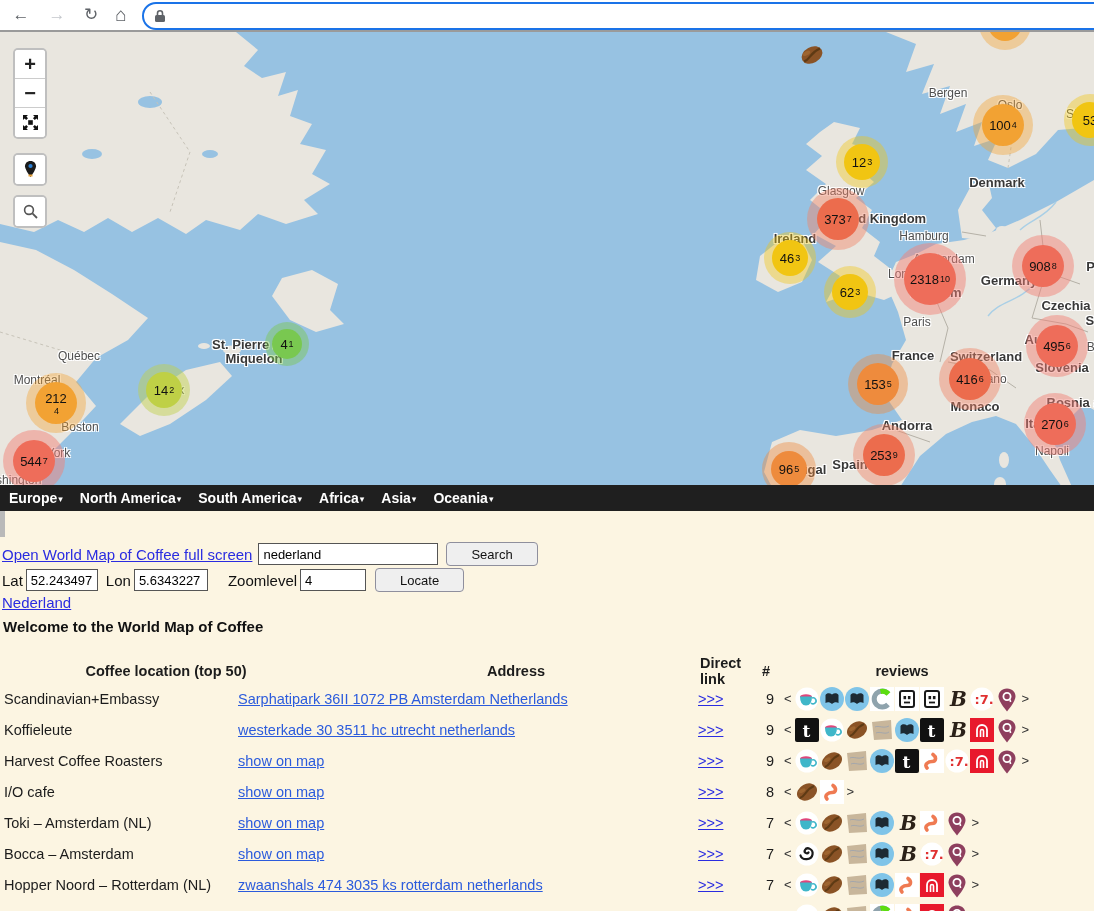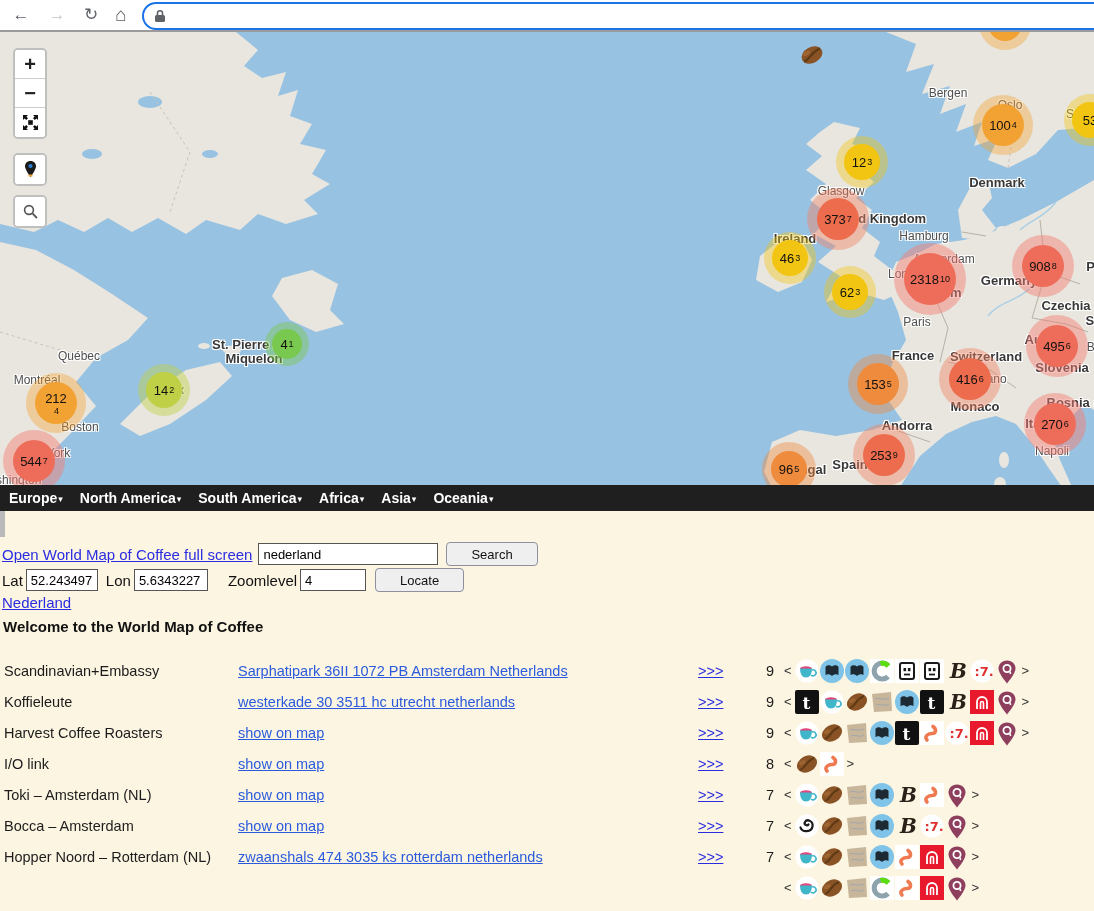--- a/index.html
+++ b/index.html
@@ -329,20 +329,27 @@
     <button style="margin-left:9px">Locate</button>
   </div>
   <div class="row3">
     <a class="blue">Nederland</a>
   </div>
 </div>
 
 <div class="welcome">Welcome to the World Map of Coffee</div>
 
 <div class="ctable">
+  <div class="thead">
+    <div class="h1">Coffee location (top 50)</div>
+    <div class="h2">Address</div>
+    <div class="h3">Direct link</div>
+    <div class="h4">#</div>
+    <div class="h5">reviews</div>
+  </div>
   <div id="tableBody">
       <div class="trow">
         <div class="c1">Scandinavian+Embassy</div>
         <div><a class="addr">Sarphatipark 36II 1072 PB Amsterdam Netherlands</a></div>
         <div class="c3"><a class="blue">&gt;&gt;&gt;</a></div>
         <div class="c4">9</div>
         <div class="icons">
           <span class="ang">&lt;</span>
           <span class="ric">
             <svg width="24" height="24" viewBox="0 0 24 24">
@@ -545,21 +552,21 @@
             <svg width="24" height="26" viewBox="0 0 24 26">
               <path d="M12,1.5 C6.5,1.5 3.5,5.5 3.5,9.5 C3.5,14.5 12,24.5 12,24.5 C12,24.5 20.5,14.5 20.5,9.5 C20.5,5.5 17.5,1.5 12,1.5 Z" fill="#8e3f5e"></path>
               <circle cx="12" cy="9.5" r="3.6" fill="none" stroke="#fff" stroke-width="1.8"></circle>
               <line x1="15" y1="12.5" x2="15.6" y2="15" stroke="#fff" stroke-width="1.6"></line>
             </svg>
           </span>
           <span class="ang">&gt;</span>
         </div>
       </div>
       <div class="trow">
-        <div class="c1">I/O link</div>
+        <div class="c1">I/O cafe</div>
         <div><a class="addr">show on map</a></div>
         <div class="c3"><a class="blue">&gt;&gt;&gt;</a></div>
         <div class="c4">8</div>
         <div class="icons">
           <span class="ang">&lt;</span>
           <span class="ric">
             <svg width="24" height="24" viewBox="0 0 24 24">
               <g transform="rotate(-28 12 12)">
                 <ellipse cx="12" cy="12" rx="10.5" ry="8" fill="#8a5326"></ellipse>
                 <path d="M3,14 C9,15 12,9 21,10" stroke="#5e3a14" stroke-width="2" fill="none"></path>

